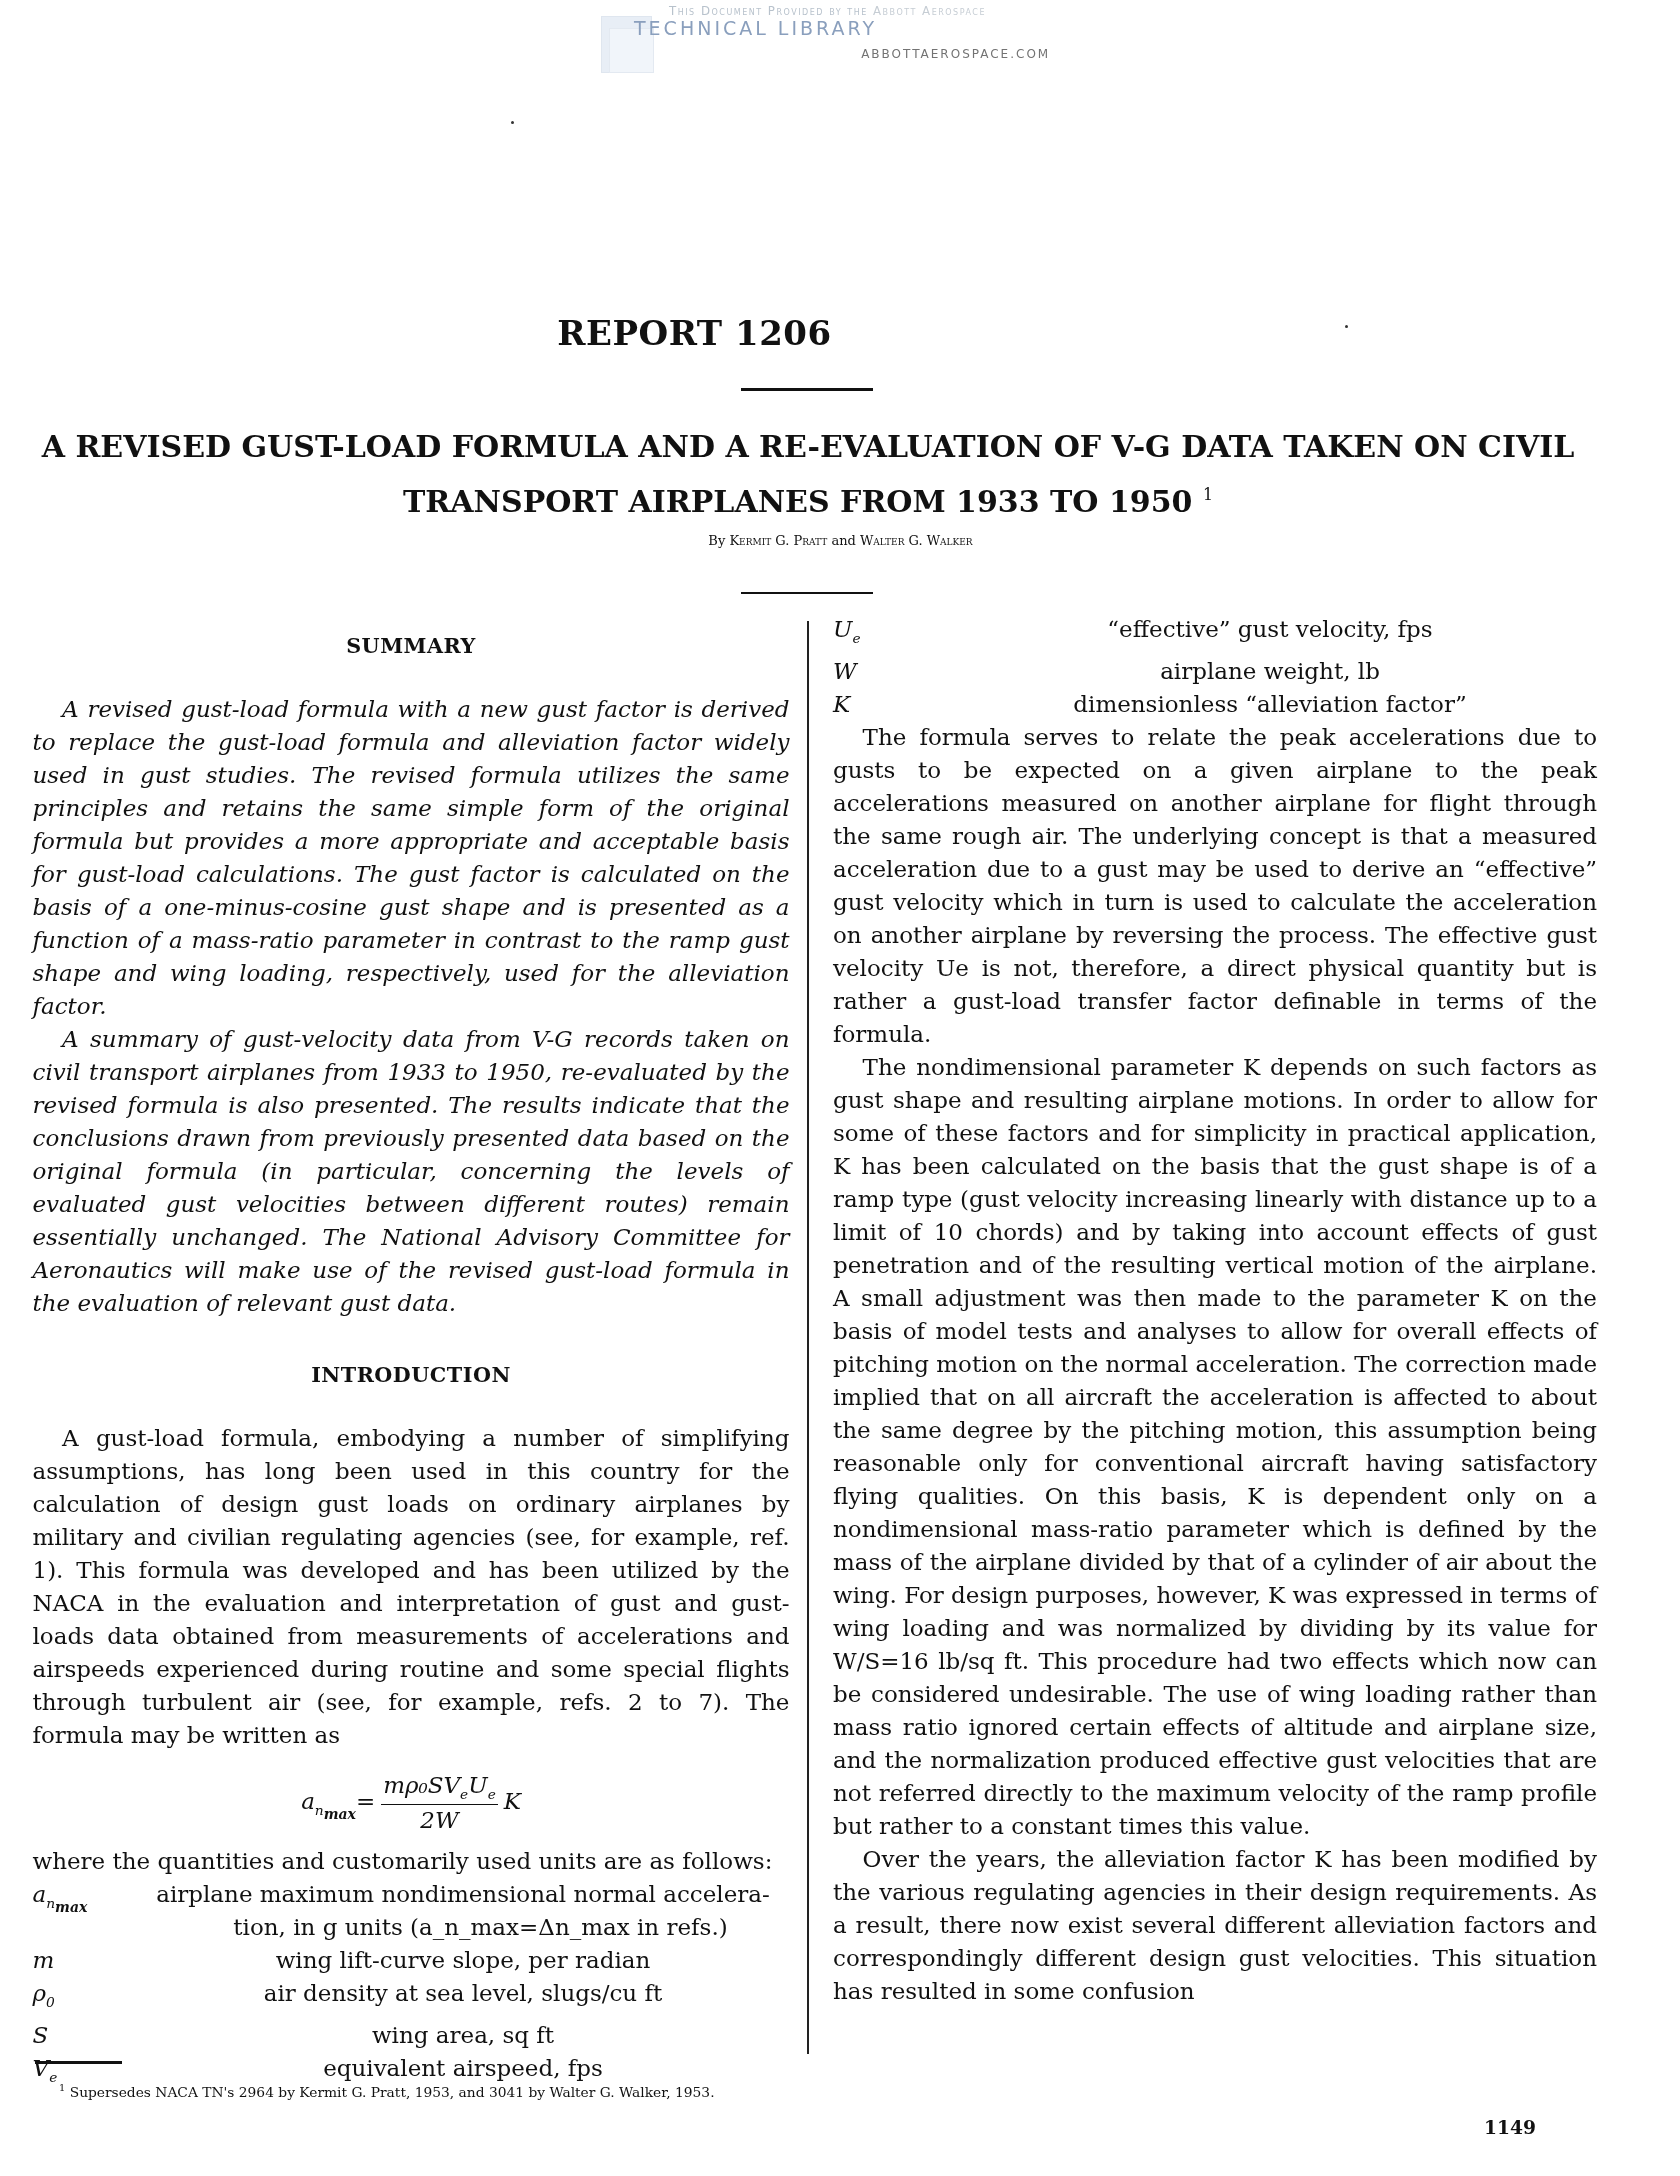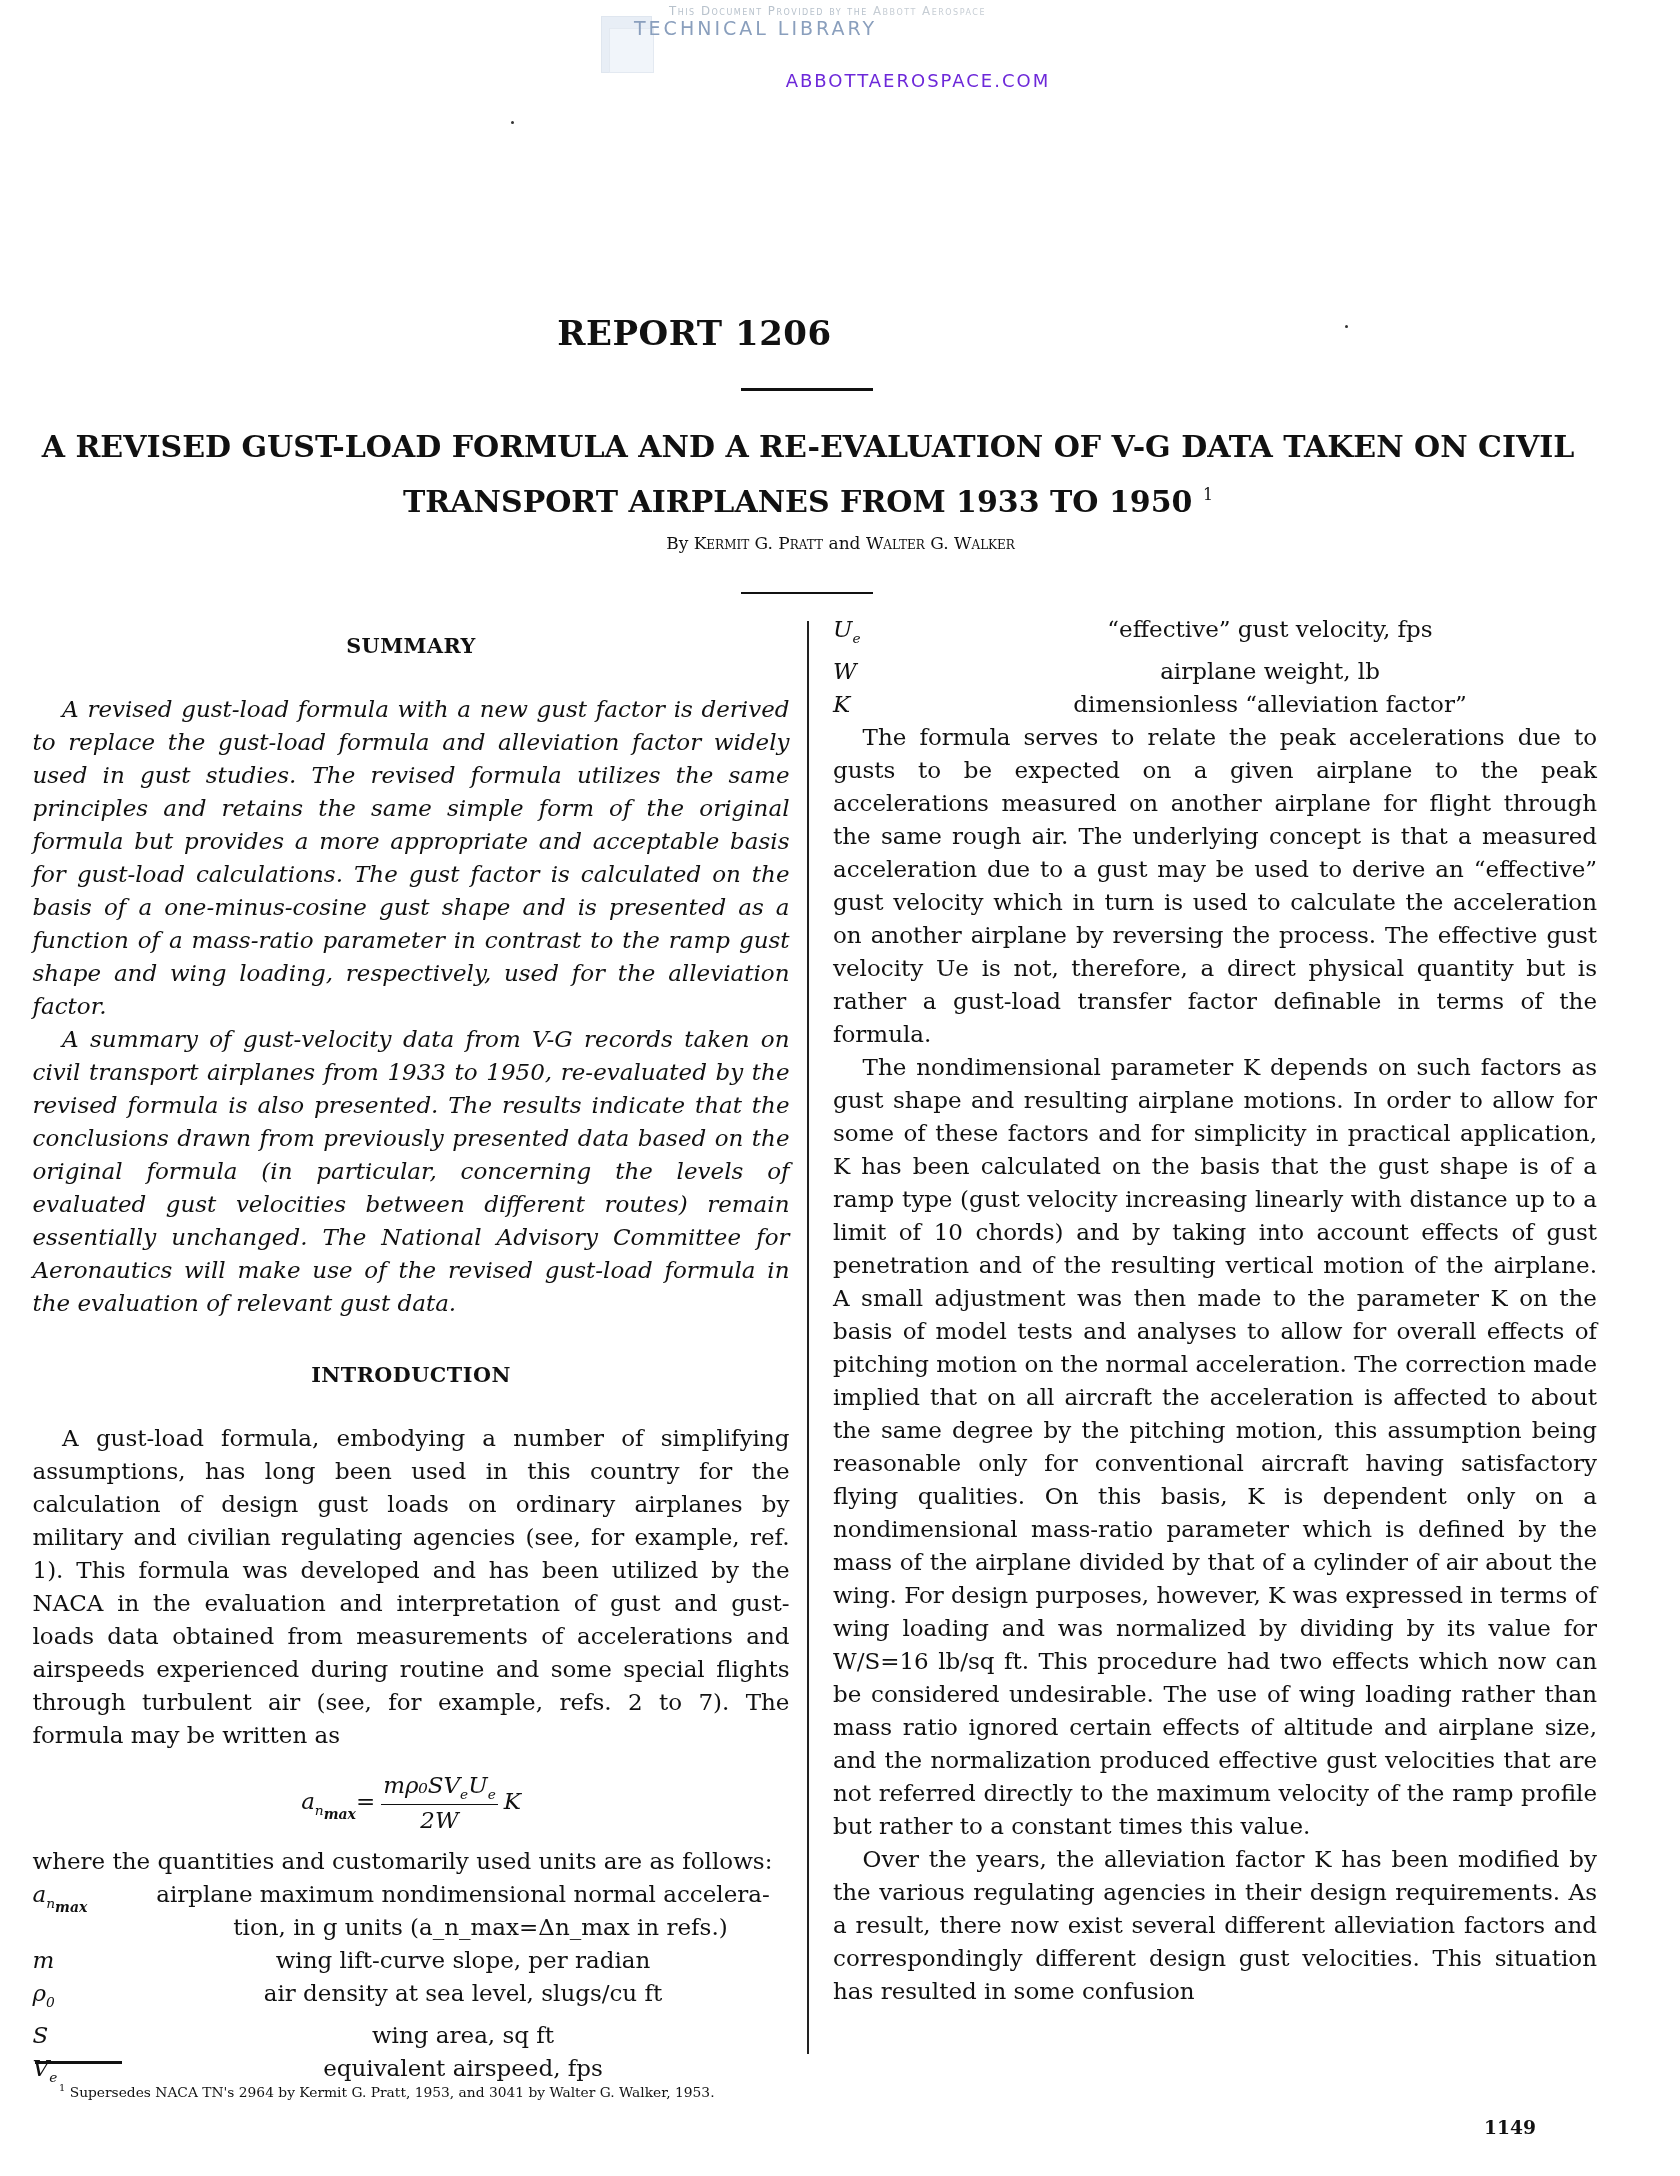--- a/index.html
+++ b/index.html
@@ -10,29 +10,29 @@
   }
   .abs { position: absolute; }
 
   
   .wm { left: 591px; top: 2px; width: 473px; height: 69px; }
   .wm-box1 { position:absolute; left: 9.9px; top: 13.8px; width: 49px; height: 55px; background:#e8eef6; border:1px solid #dfe6ef; }
   .wm-box2 { position:absolute; left: 17.7px; top: 25.6px; width: 43px; height: 43px; background:#f1f5fa; border:1px solid #e3e9f1; }
   .wm-line1 { position:absolute; left: 0; top: 2px; width: 473px; text-align:center; font-family:"DejaVu Sans", sans-serif; font-size: 11.8px; letter-spacing: 1.5px; color:#b8c2cc; font-variant: small-caps; }
   .wm-line1 .ab { color:#c6cdd4; }
   .wm-line2 { position:absolute; left: 43px; top: 14.8px; font-family:"DejaVu Sans", sans-serif; font-size: 19px; letter-spacing: 3px; color:#8a9fbd; }
-  .wm-line3 { position:absolute; right: 13.8px; top: 68px; font-family:"DejaVu Sans", sans-serif; font-size: 18px; letter-spacing: 2px; color:#6d28d9; }
+  .wm-line3 { position:absolute; right: 13.8px; top: 45px; font-family:"DejaVu Sans", sans-serif; font-size: 12px; letter-spacing: 2px; color:#737373; }
 
   
   .report { left: 0; width: 1389px; top: 313px; text-align: center; font-size: 34px; font-weight: bold; letter-spacing: 0.5px; }
   .rule { height: 3px; background: #111; }
   .rule1 { left: 741px; top: 388px; width: 132px; }
   .title { left: 0; width: 1616px; top: 423px; text-align: center; font-size: 30px; font-weight: bold; line-height: 48px; }
   .title sup { font-size: 15.8px; font-weight: normal; vertical-align: 11.8px; }
-  .byline { left: 0; width: 1681px; top: 533px; text-align: center; font-size: 17px; }
+  .byline { left: 0; width: 1681px; top: 533px; text-align: center; font-size: 13px; }
   .byline .sc { font-variant: small-caps; }
   .rule2 { left: 741px; top: 592px; width: 132px; height: 2px; }
 
   
   .col { font-size: 23px; line-height: 33px; text-align: justify; }
   .left { left: 32.5px; top: 613px; width: 757px; }
   .right { left: 833px; top: 613px; width: 764px; }
   .divider { left: 807px; top: 621px; width: 2px; height: 1433px; background: #222; }
 
   h2.sec { margin: 17px; font-size: 20.7px; font-weight: bold; text-align: center; letter-spacing: 0.5px; line-height: 32.5px; }

